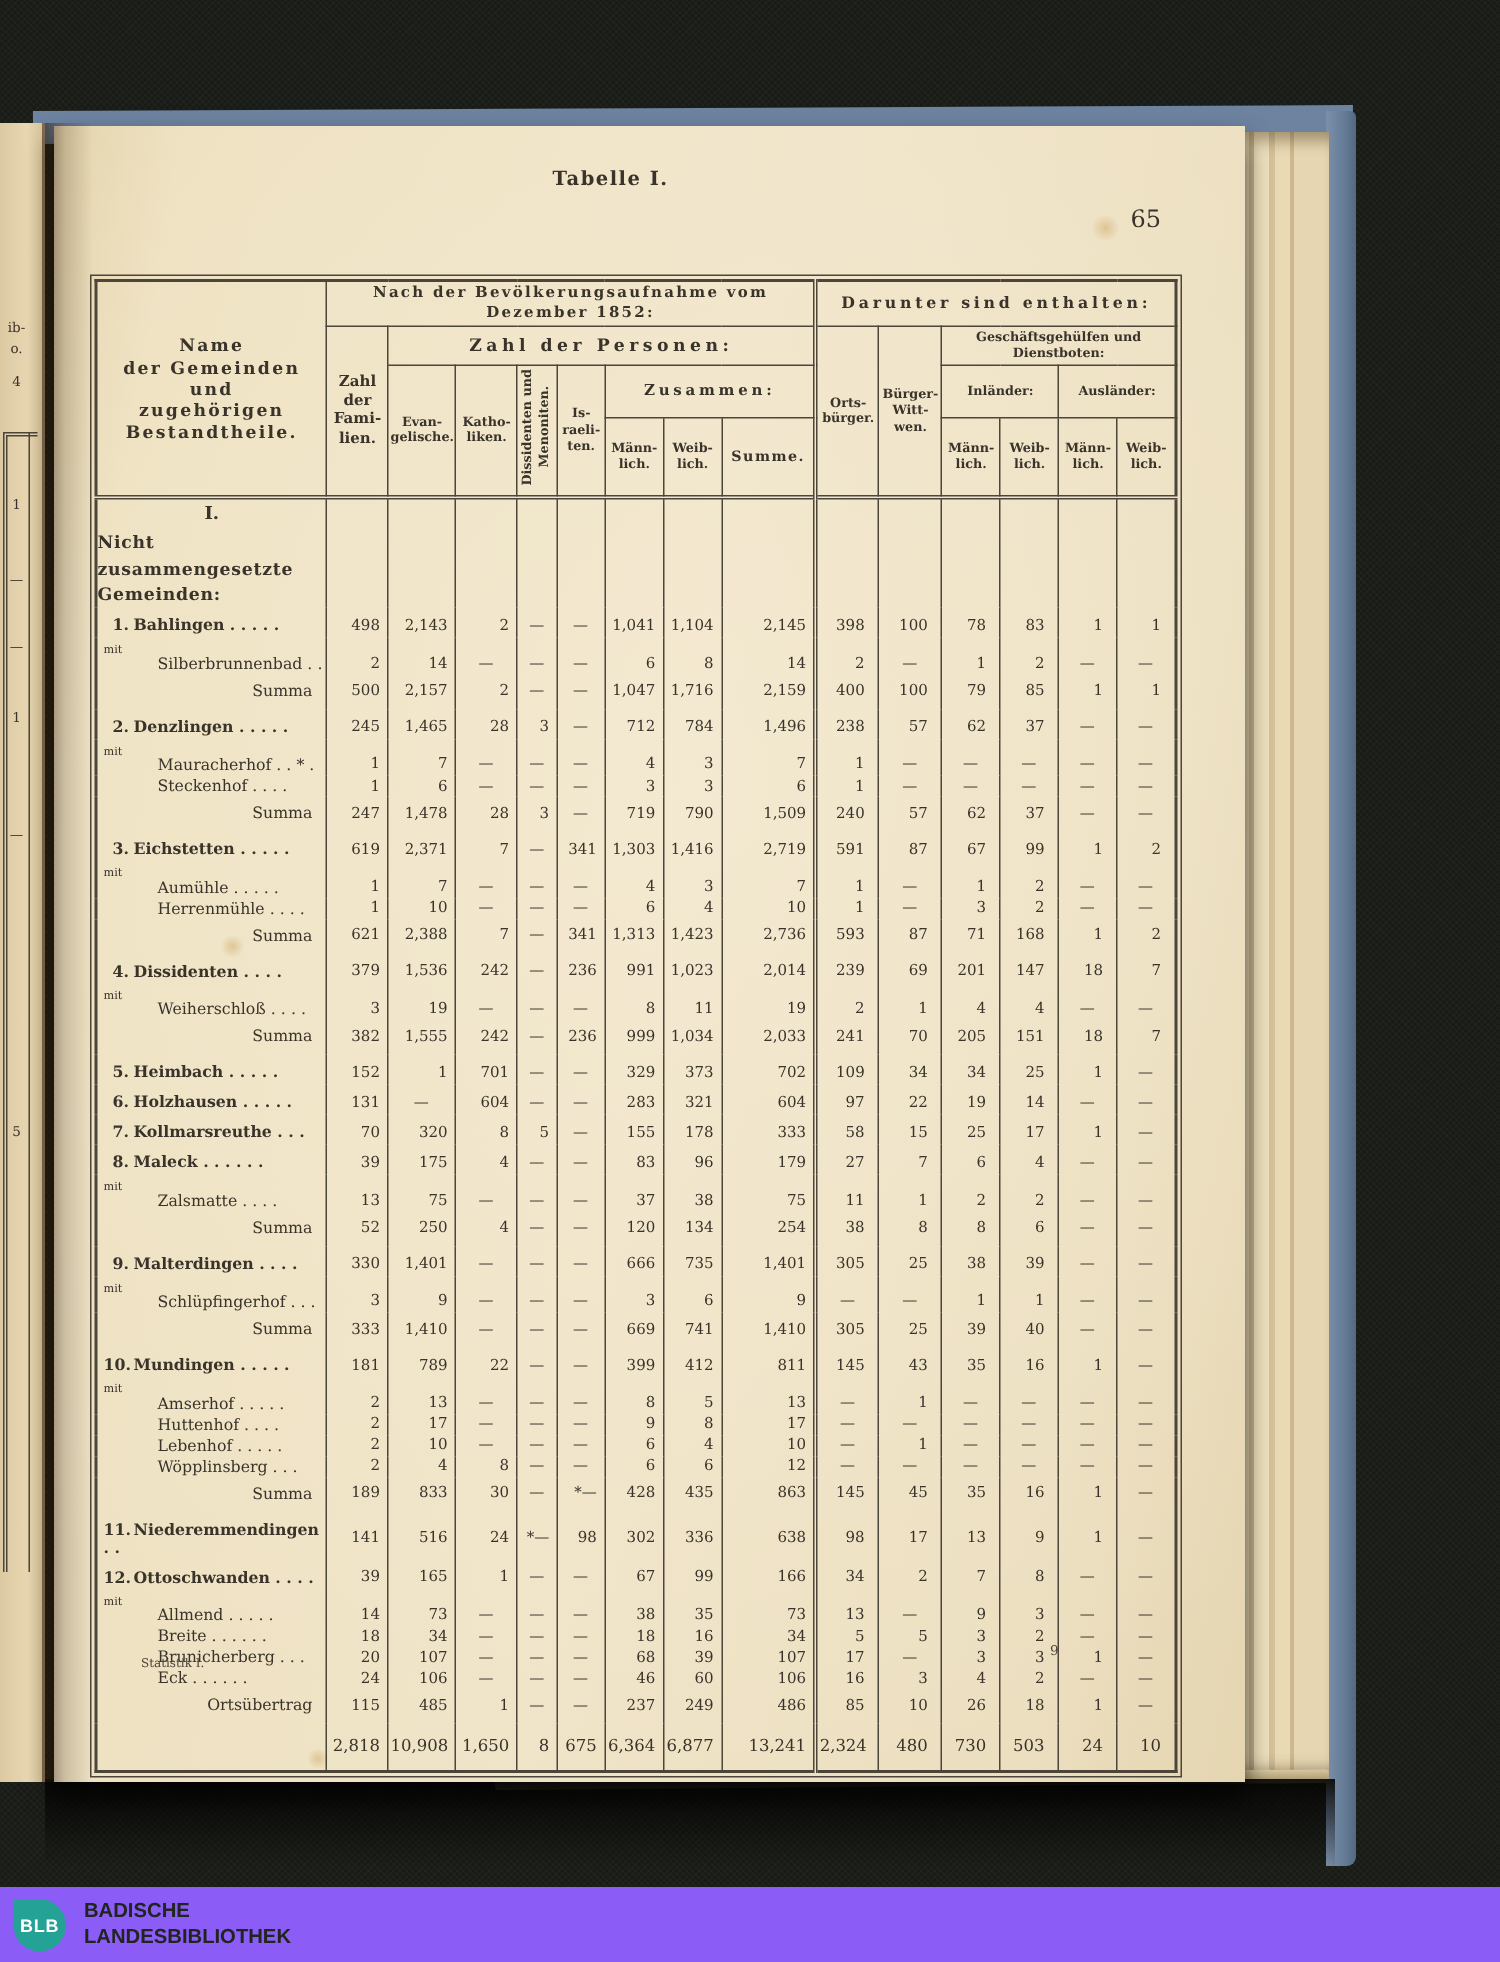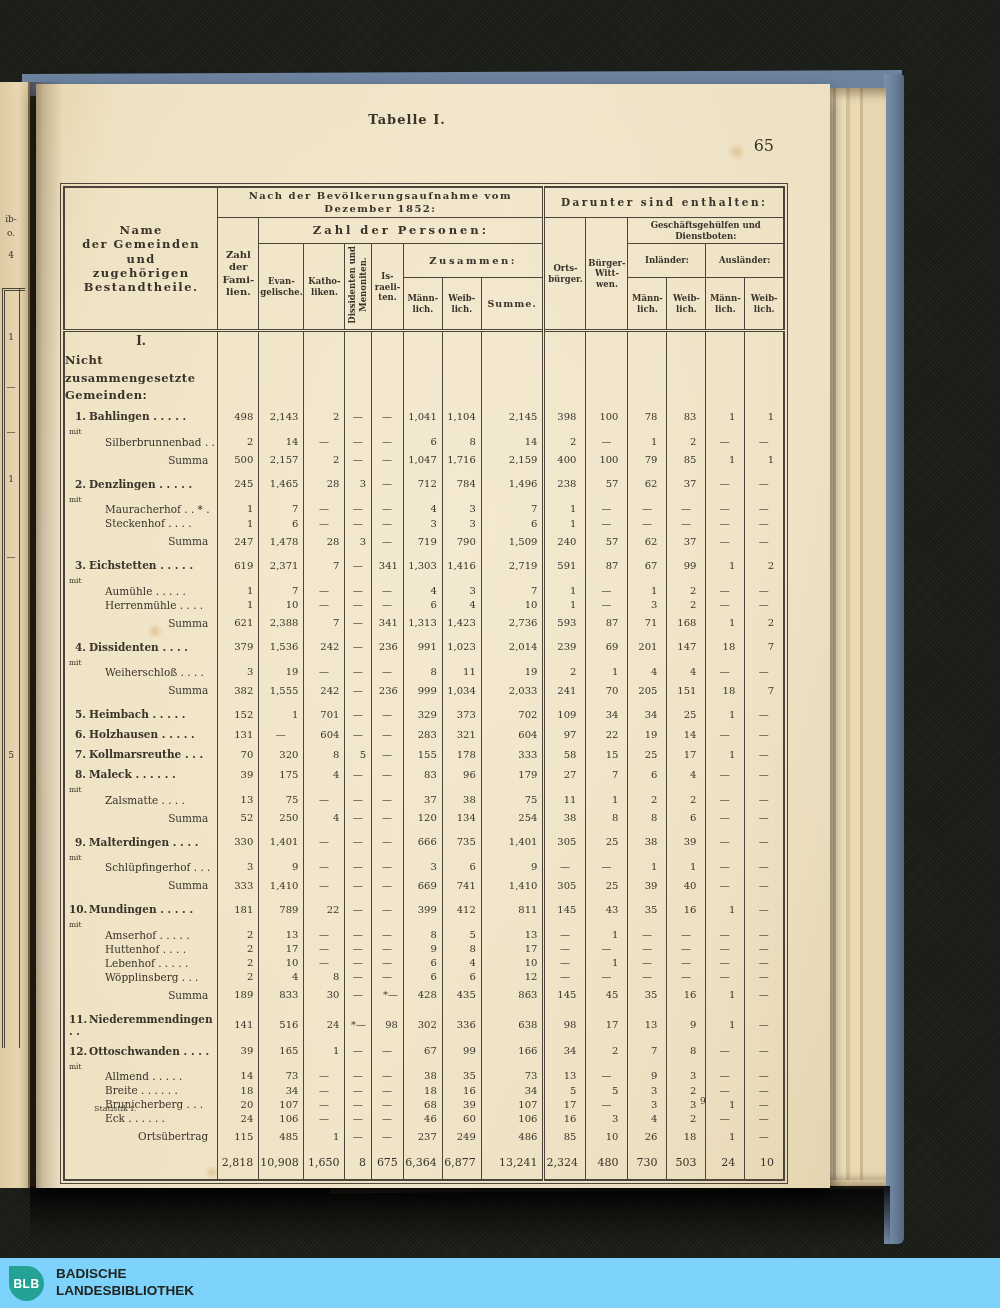--- a/index.html
+++ b/index.html
@@ -94,21 +94,21 @@
   .sec-numeral{text-align:center;font-weight:bold;font-size:12px;padding:2px 0 4px;}
   .sec-title{text-align:left;font-weight:bold;font-size:11.5px;white-space:pre-line;line-height:1.5;letter-spacing:.5px;}
 
   .row-total td{border-top:3px double #4c453a;padding-top:8px;padding-bottom:10px;font-size:11px;}
   .row-total td:first-child{border-top:none;}
 
   .foot-left{position:absolute;left:58px;top:1020px;font-size:8px;color:#4a4337;}
   .foot-page{position:absolute;left:664px;top:1012px;font-size:9px;color:#4a4337;}
 
   
-  .bottom-bar{position:absolute;left:0;bottom:0;width:1000px;height:50px;background:#7dd3fc;z-index:10;
+  .bottom-bar{position:absolute;left:0;bottom:0;width:1000px;height:50px;background:#8b5cf6;z-index:10;
     font-family:"Liberation Sans",sans-serif;display:flex;align-items:center;}
   .blb-logo{position:absolute;left:9px;top:8px;width:35px;height:35px;background:#23a295;
     border-radius:0 50% 50% 50%;display:flex;align-items:center;justify-content:center;
     color:#fff;font-weight:bold;font-size:12px;letter-spacing:.5px;}
   .blb-name{position:absolute;left:56px;top:8px;font-size:13.5px;font-weight:bold;color:#20251f;line-height:1.25;}
   .bw-group{position:absolute;right:14px;top:0;height:50px;display:flex;align-items:center;gap:8px;}
   .lions{display:flex;flex-direction:column;gap:1px;}
   .lions svg{display:block;}
   .bw-text{font-size:15px;color:#1c1c1c;}
 </style>

